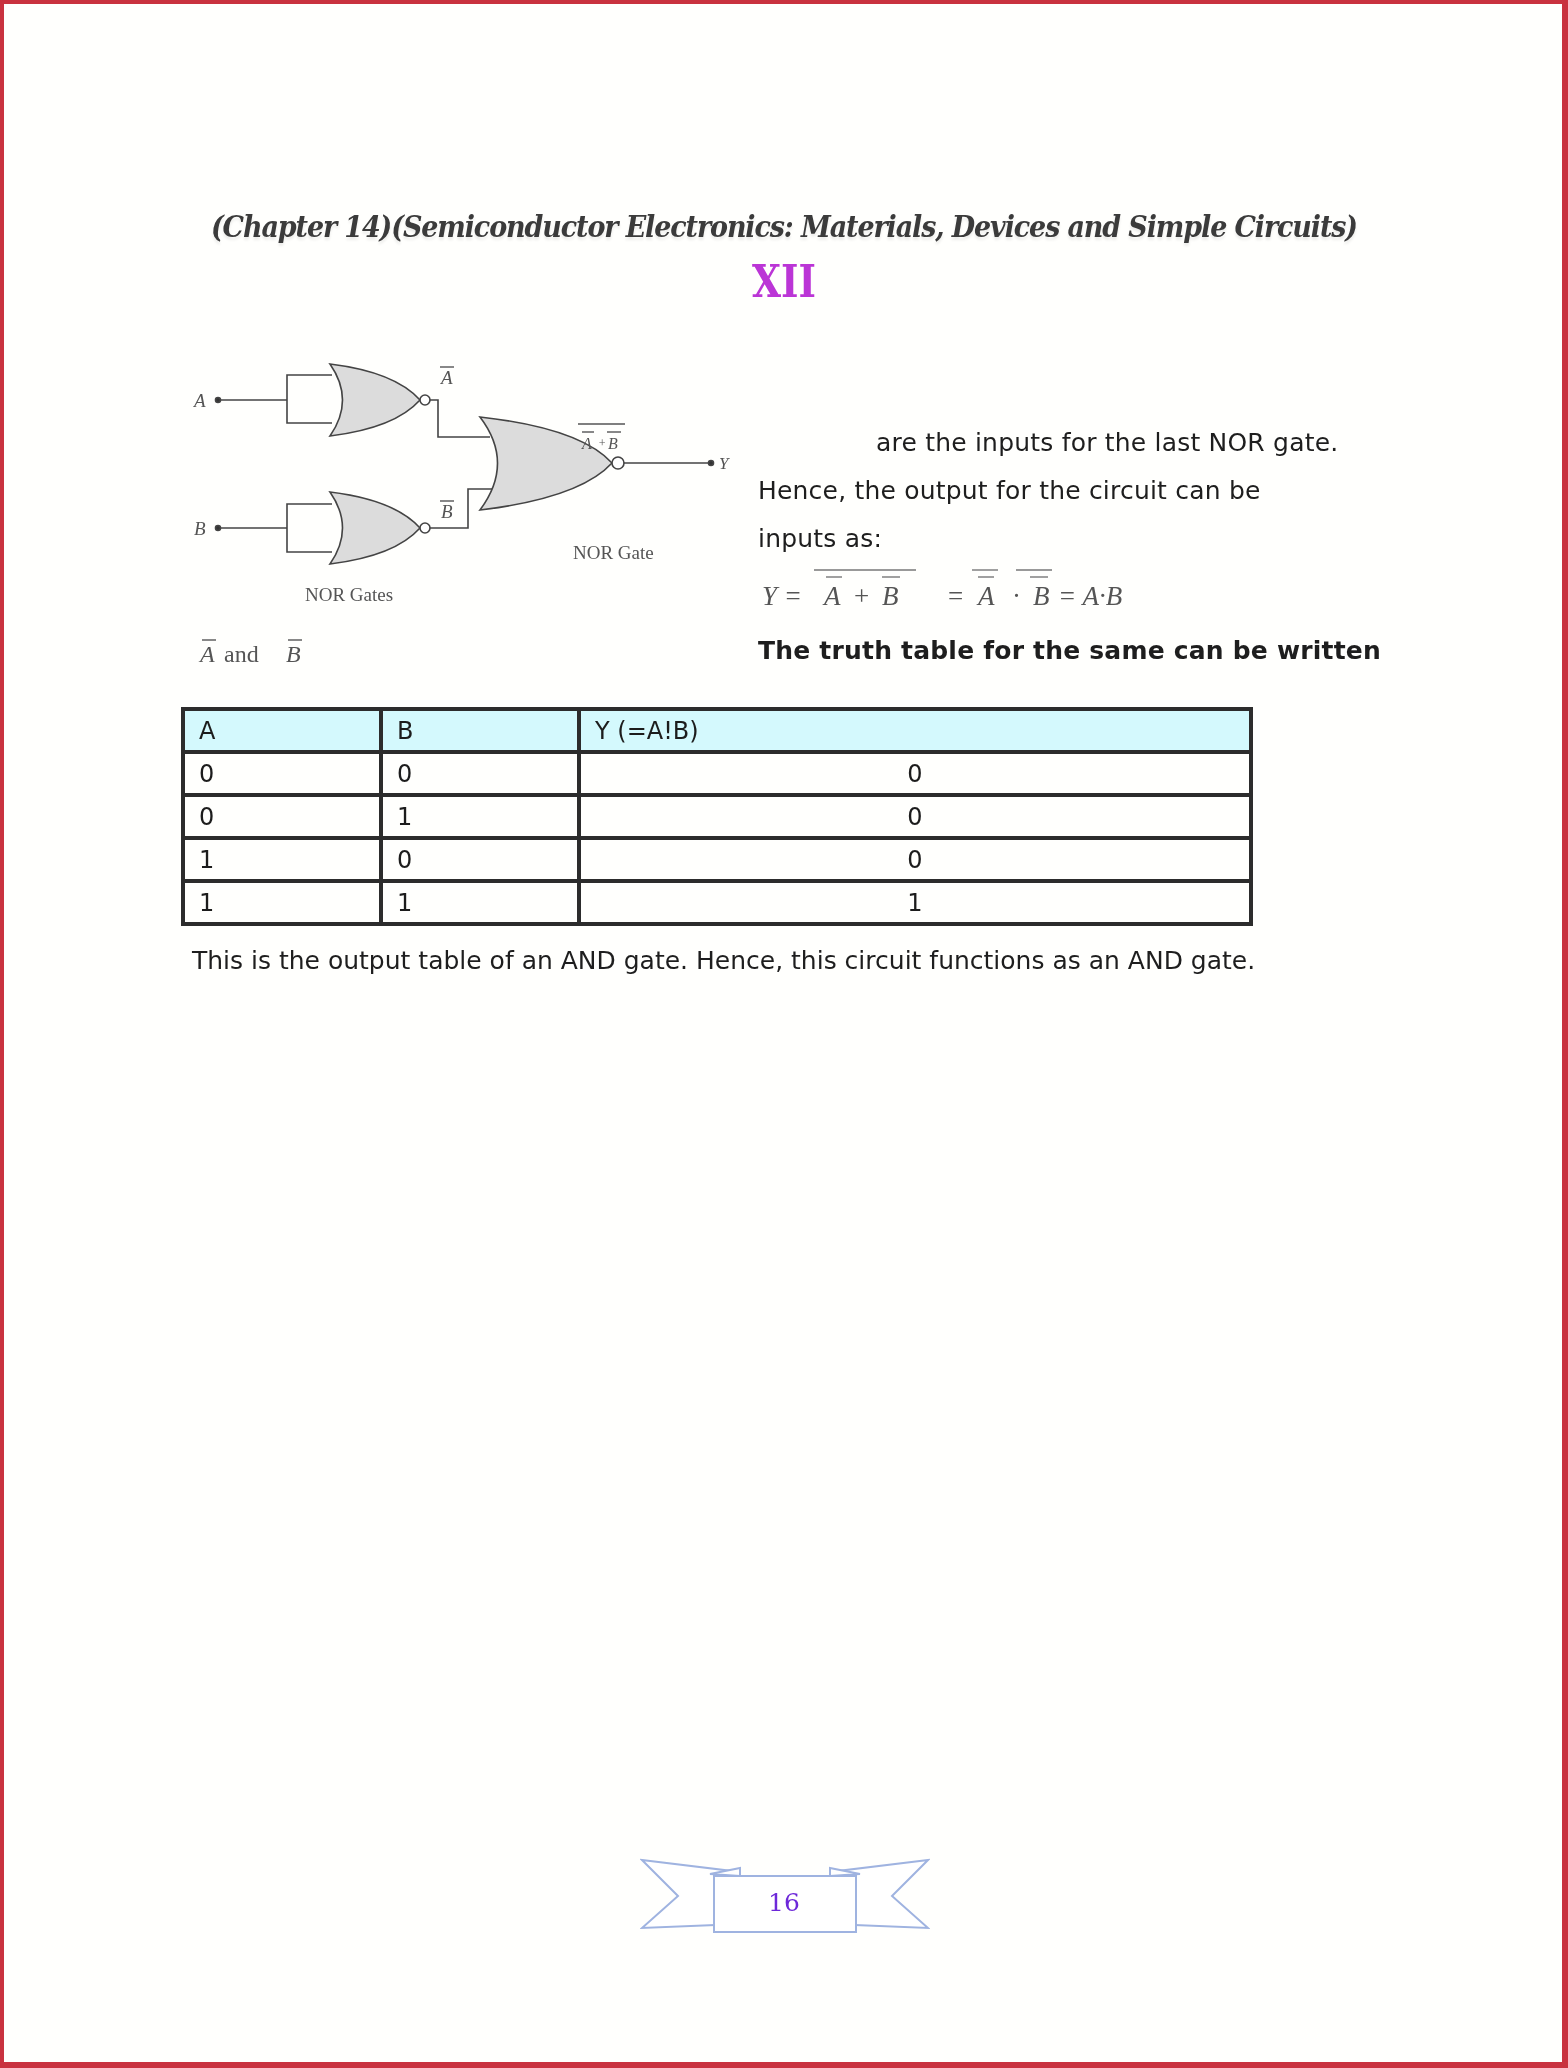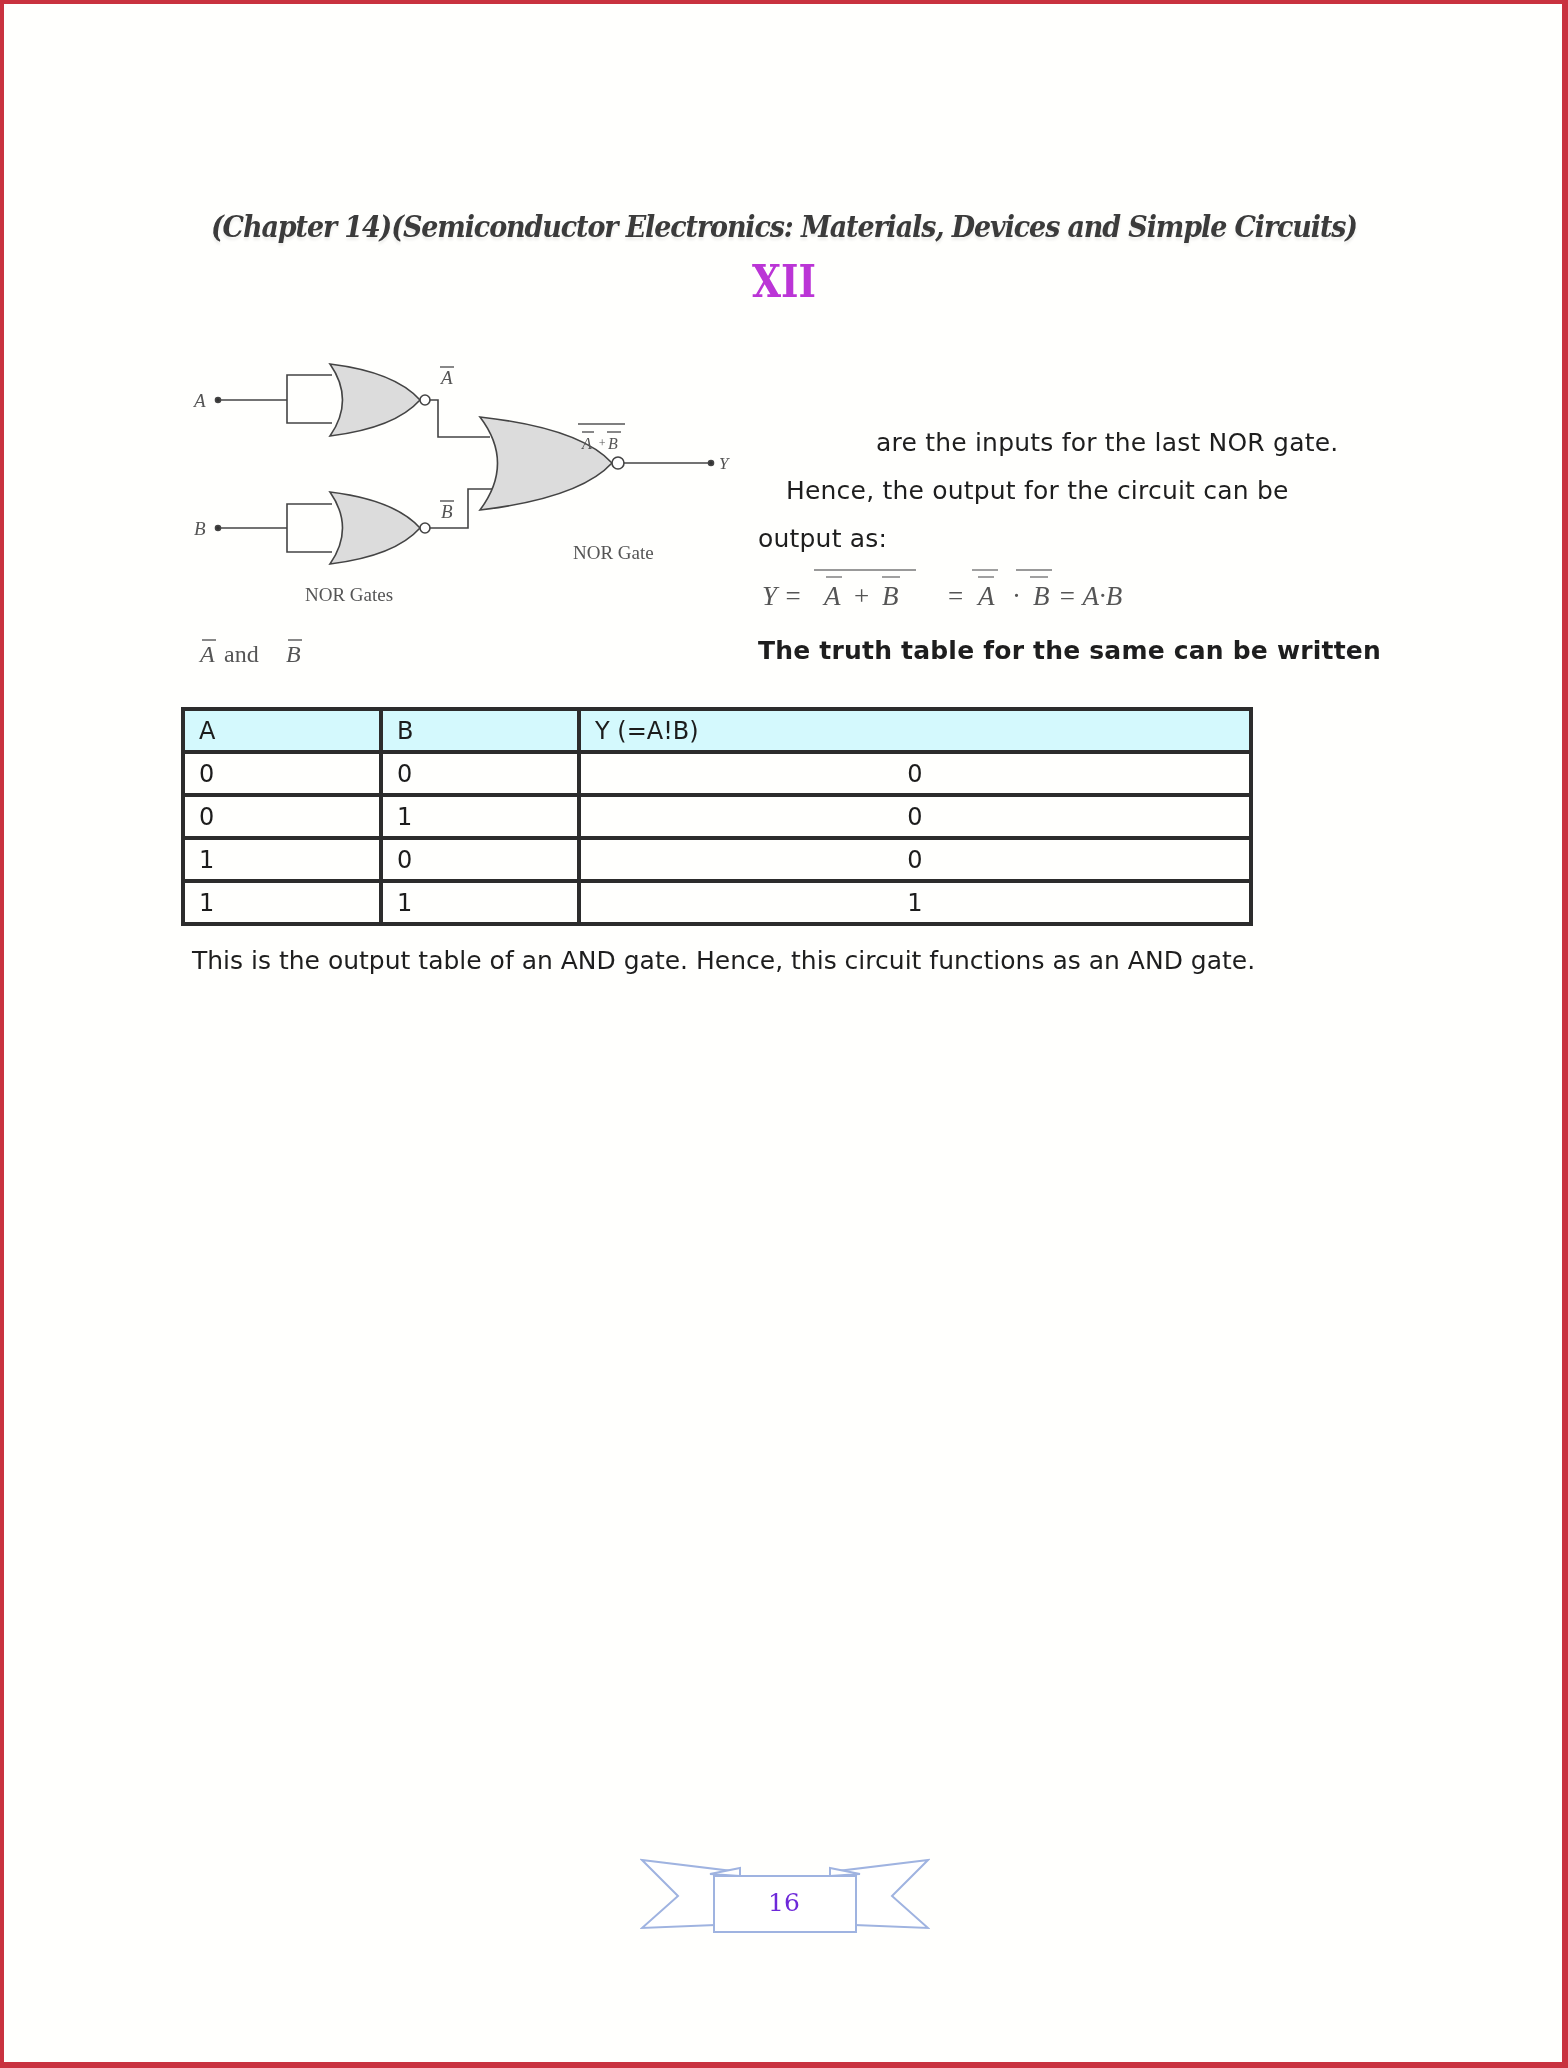--- a/index.html
+++ b/index.html
@@ -142,22 +142,22 @@
     </g>
     <g class="serif-lbl" font-size="24" fill="#333">
       <text x="20" y="322" font-style="italic">A</text>
       <text x="44" y="322">and</text>
       <text x="106" y="322" font-style="italic">B</text>
     </g>
   </svg>
 </div>
 
 <div class="right-text" style="left:876px; top:428px;">are the inputs for the last NOR gate.</div>
-<div class="right-text" style="top:476px;margin-left:28px;">Hence, the output for the circuit can be</div>
-<div class="right-text" style="top:524px;">output as:</div>
+<div class="right-text" style="top:476px;">Hence, the output for the circuit can be</div>
+<div class="right-text" style="top:524px;">inputs as:</div>
 
 <div class="equation">
   <svg width="420" height="50" viewBox="0 0 420 50" xmlns="http://www.w3.org/2000/svg">
     <g class="serif-lbl" font-size="27" fill="#555">
       <text x="4" y="39" font-style="italic">Y =</text>
       <text x="66" y="39" font-style="italic">A</text>
       <text x="96" y="39">+</text>
       <text x="124" y="39" font-style="italic">B</text>
       <text x="190" y="39">=</text>
       <text x="220" y="39" font-style="italic">A</text>

